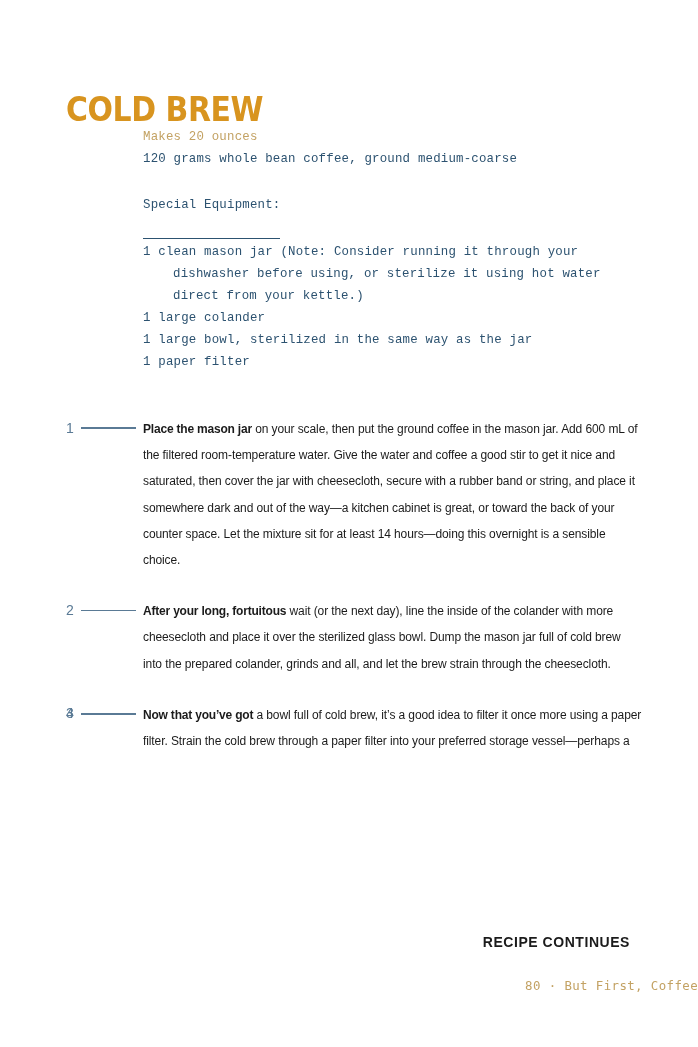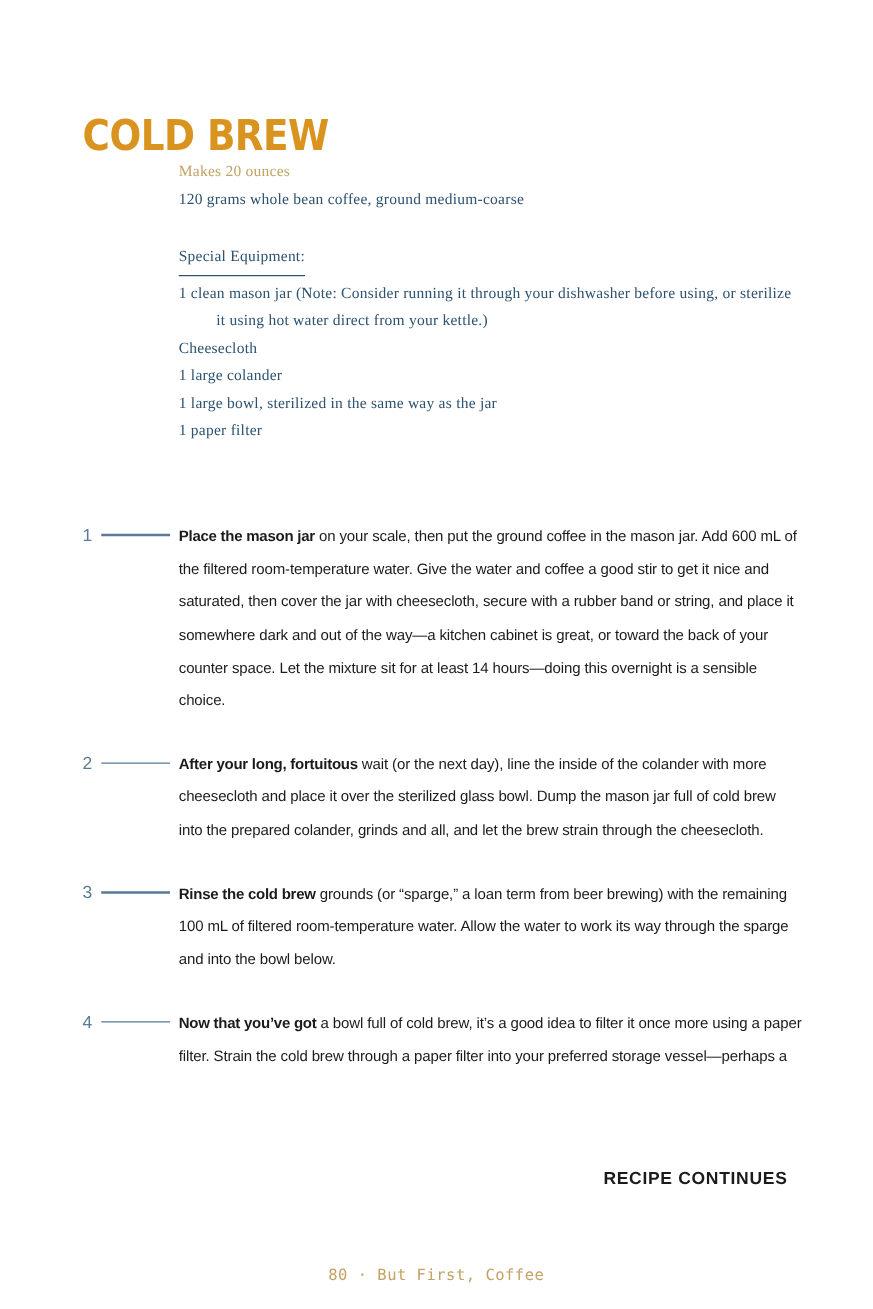--- a/index.html
+++ b/index.html
@@ -38,21 +38,21 @@
     transform-origin: left center;
     white-space: nowrap;
   }
 
   
   .ingredients {
     position: absolute;
     left: 143px;
     top: 126px;
     width: 500px;
-    font-family: Liberation Serif, serif;
+    font-family: Liberation Mono, monospace;
     font-size: 12.4px;
     line-height: 22px;
     color: #2C5270;
   }
   .ing-yield {
     color: #C3A263;
     letter-spacing: 0.2px;
   }
   .ing-line {
     letter-spacing: 0.2px;
@@ -62,21 +62,21 @@
     padding-left: 30px;
     text-indent: -30px;
   }
   .ing-gap {
     height: 22px;
   }
   .ing-heading {
     display: inline-block;
     letter-spacing: 0.2px;
     border-bottom: 1.3px solid #2C5270;
-    padding-bottom: 2px;
+    padding-bottom: 20px;
     margin-bottom: 2px;
   }
   .ing-heading-wrap {
     line-height: 26px;
   }
 
   
   .steps {
     position: absolute;
     left: 0;
@@ -134,22 +134,22 @@
     font-family: "Liberation Sans", sans-serif;
     font-weight: 700;
     font-size: 14px;
     letter-spacing: 0.55px;
     color: #1b1b1b;
   }
   .page-footer {
     position: absolute;
     left: 0;
     right: 0;
-    top: 1012px;
-    text-align: center;
+    top: 978px;
+    text-align: right;
     font-family: "DejaVu Sans Mono", monospace;
     font-size: 12.4px;
     letter-spacing: 0.4px;
     color: #C3A263;
   }
 </style>
 </head>
 <body>
 
 <div class="page">
@@ -161,21 +161,20 @@
 
     <div class="ing-line">120 grams whole bean coffee, ground medium-coarse</div>
 
     <div class="ing-gap"></div>
 
     <div class="ing-heading-wrap">
       <span class="ing-heading">Special Equipment:</span>
     </div>
 
     <div class="ing-line hanging">1 clean mason jar (Note: Consider running it through your dishwasher before using, or sterilize it using hot water direct from your kettle.)</div>
-    <div class="ing-line">Cheesecloth</div>
     <div class="ing-line">1 large colander</div>
     <div class="ing-line">1 large bowl, sterilized in the same way as the jar</div>
     <div class="ing-line">1 paper filter</div>
   </div>
 
   <div class="steps">
 
     <div class="step">
       <div class="step-marker">
         <span class="step-num">1</span>
@@ -190,21 +189,20 @@
         <span class="step-rule"></span>
       </div>
       <p class="step-body"><span class="step-lead">After your long, fortuitous</span><span> wait (or the next day), line the inside of the colander with more cheesecloth and place it over the sterilized glass bowl. Dump the mason jar full of cold brew into the prepared colander, grinds and all, and let the brew strain through the cheesecloth.</span></p>
     </div>
 
     <div class="step">
       <div class="step-marker">
         <span class="step-num">3</span>
         <span class="step-rule"></span>
       </div>
-      <p class="step-body"><span class="step-lead">Rinse the cold brew</span><span> grounds (or “sparge,” a loan term from beer brewing) with the remaining 100 mL of filtered room-temperature water. Allow the water to work its way through the sparge and into the bowl below.</span></p>
     </div>
 
     <div class="step">
       <div class="step-marker">
         <span class="step-num">4</span>
         <span class="step-rule"></span>
       </div>
       <p class="step-body"><span class="step-lead">Now that you’ve got</span><span> a bowl full of cold brew, it’s a good idea to filter it once more using a paper filter. Strain the cold brew through a paper filter into your preferred storage vessel—perhaps a</span></p>
     </div>
 

